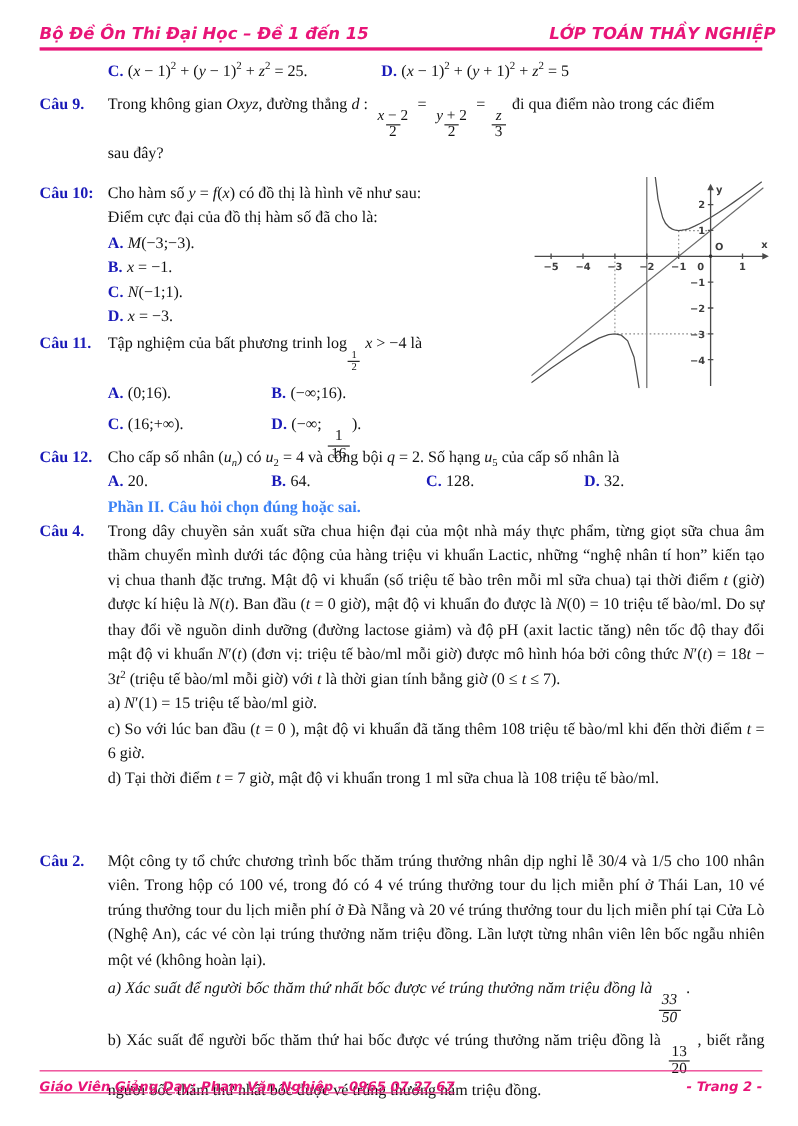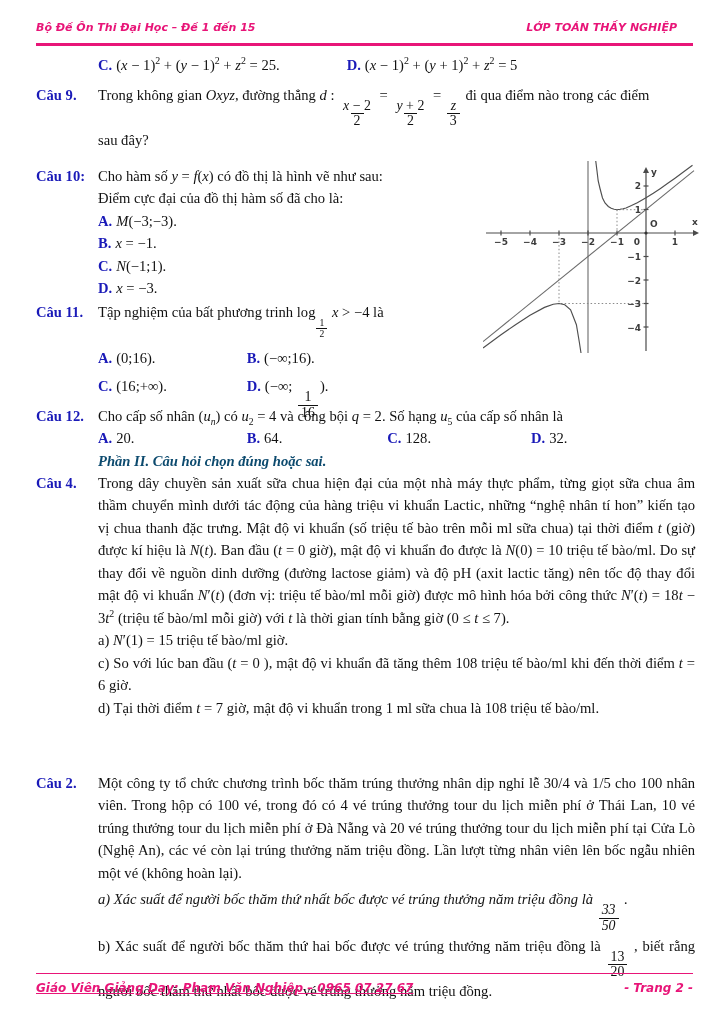--- a/index.html
+++ b/index.html
@@ -1,41 +1,41 @@
 <!DOCTYPE html>
 <html><head>
 <meta charset="utf-8">
 <style>
   html,body{margin:0;padding:0;background:#ffffff;}
   .page{position:relative;width:725px;height:1024px;background:#fff;overflow:hidden;
         font-family:"Liberation Serif","DejaVu Serif",serif;font-size:14.6px;color:#111;}
   
-  .hdr{position:absolute;top:21px;left:36px;right:48px;display:flex;justify-content:space-between;
+  .hdr{position:absolute;top:21px;left:36px;right:20px;display:flex;justify-content:space-between;
        font-family:"DejaVu Sans","Liberation Sans",sans-serif;font-style:italic;font-weight:bold;
-       font-size:11px;color:#e81578;}
+       font-size:15px;color:#e81578;}
   .hdr-rule{position:absolute;top:43px;left:36px;right:32px;height:0;border-top:3.2px solid #e81578;}
   .ftr-rule{position:absolute;top:973px;left:36px;right:32px;height:0;border-top:1.6px solid #e81578;}
   .ftr{position:absolute;top:981px;left:36px;right:32px;display:flex;justify-content:space-between;
        font-family:"DejaVu Sans","Liberation Sans",sans-serif;font-style:italic;font-weight:bold;
        font-size:12px;color:#e81578;gap:32px;}
   .ftr .u{text-decoration:underline;}
   
   .blk{position:absolute;left:36px;right:30px;line-height:1.54;}
   .q{display:flex;align-items:flex-start;}
   .qlab{flex:0 0 62px;color:#1a1ab8;font-weight:bold;white-space:nowrap;}
   .qbody{flex:1;min-width:0;}
   .just{text-align:justify;}
   .optrow{white-space:nowrap;}
   .col4{display:inline-block;width:145px;}
   .col4b{display:inline-block;width:137px;}
   .col4c{display:inline-block;width:140px;}
   .col2{display:inline-block;width:145px;}
   .colwide{display:inline-block;width:245px;}
   .olet{color:#1a1ab8;font-weight:bold;margin-right:4px;}
-  .p2head{color:#0c4a6e;font-weight:bold;font-style:italic;}
+  .p2head{color:#3b82f6;font-weight:bold;}
   
   .m i{font-family:"Liberation Serif","DejaVu Serif",serif;}
   sup{font-size:0.68em;line-height:0;}
   sub{font-size:0.66em;line-height:0;}
   .frac{display:inline-flex;flex-direction:column;align-items:center;vertical-align:-0.7em;
         line-height:1.05;margin:0 2px;font-size:0.95em;text-align:center;}
   .frac .fn{padding:0 3px 0;}
   .frac .fd{border-top:1px solid #111;padding:0 3px 0;}
   sub .frac{font-size:1em;vertical-align:-0.5em;margin:0 1px;}
   .int{font-size:1.45em;line-height:0;vertical-align:-0.12em;}

